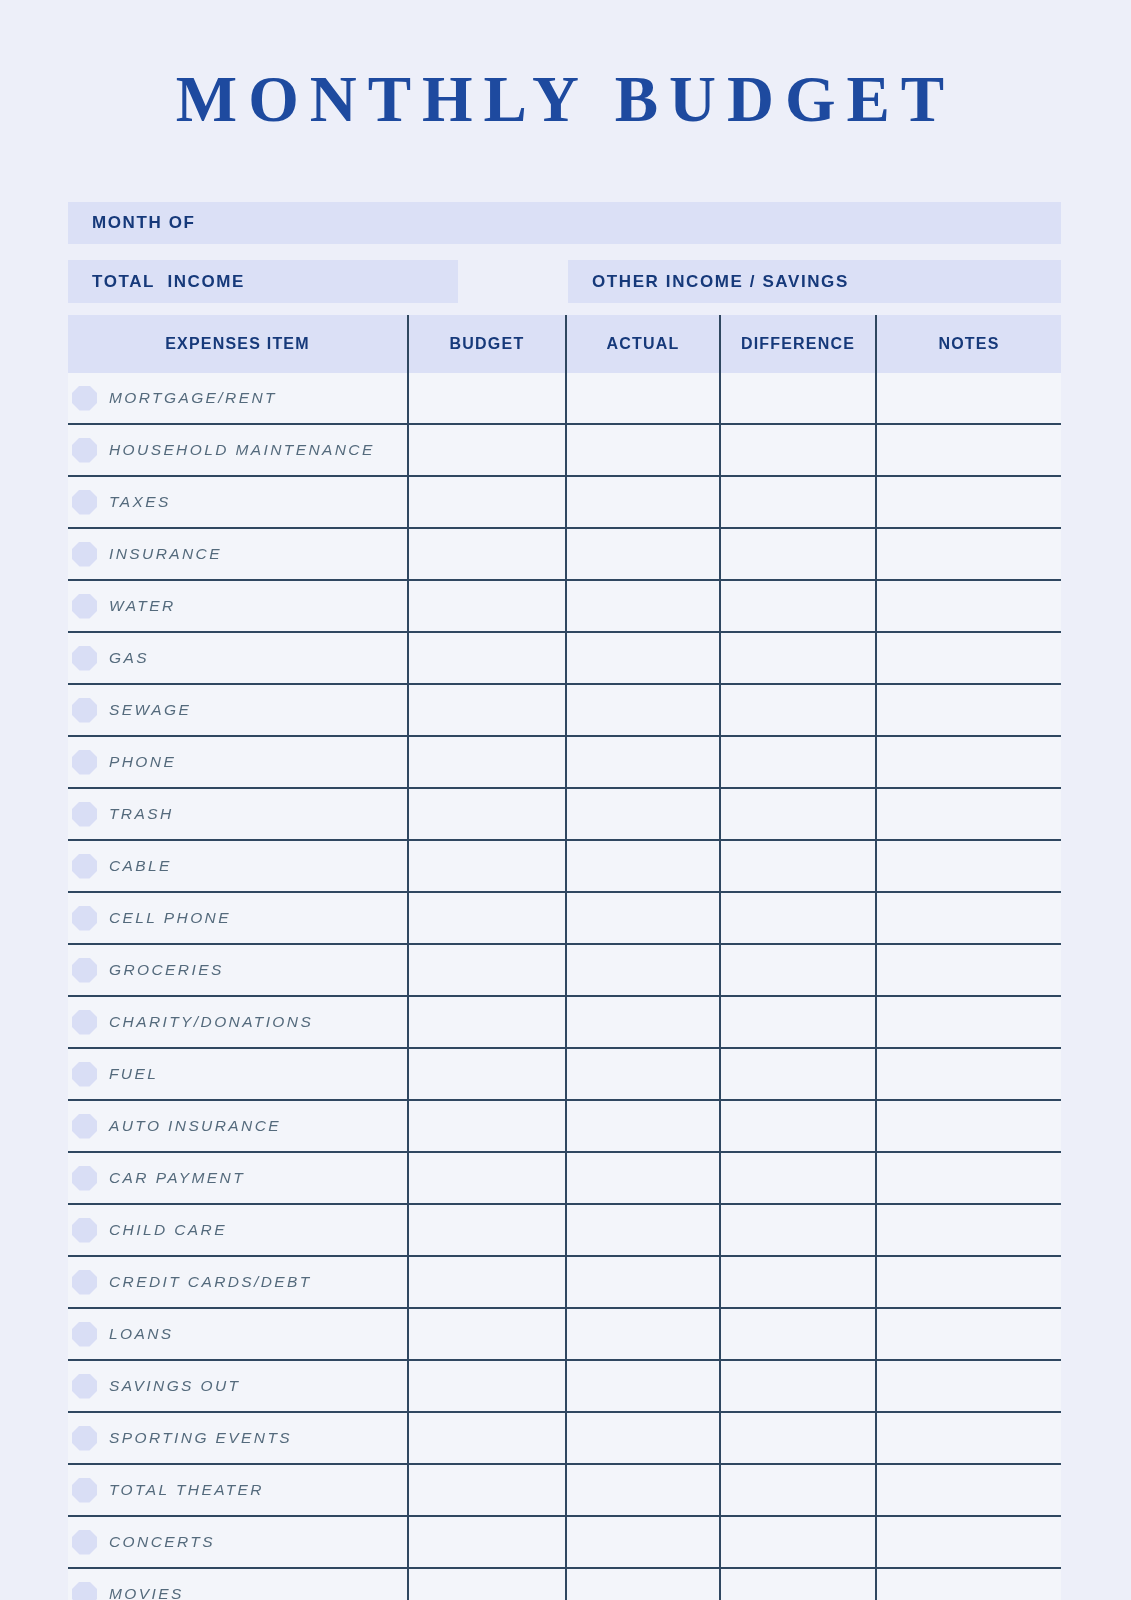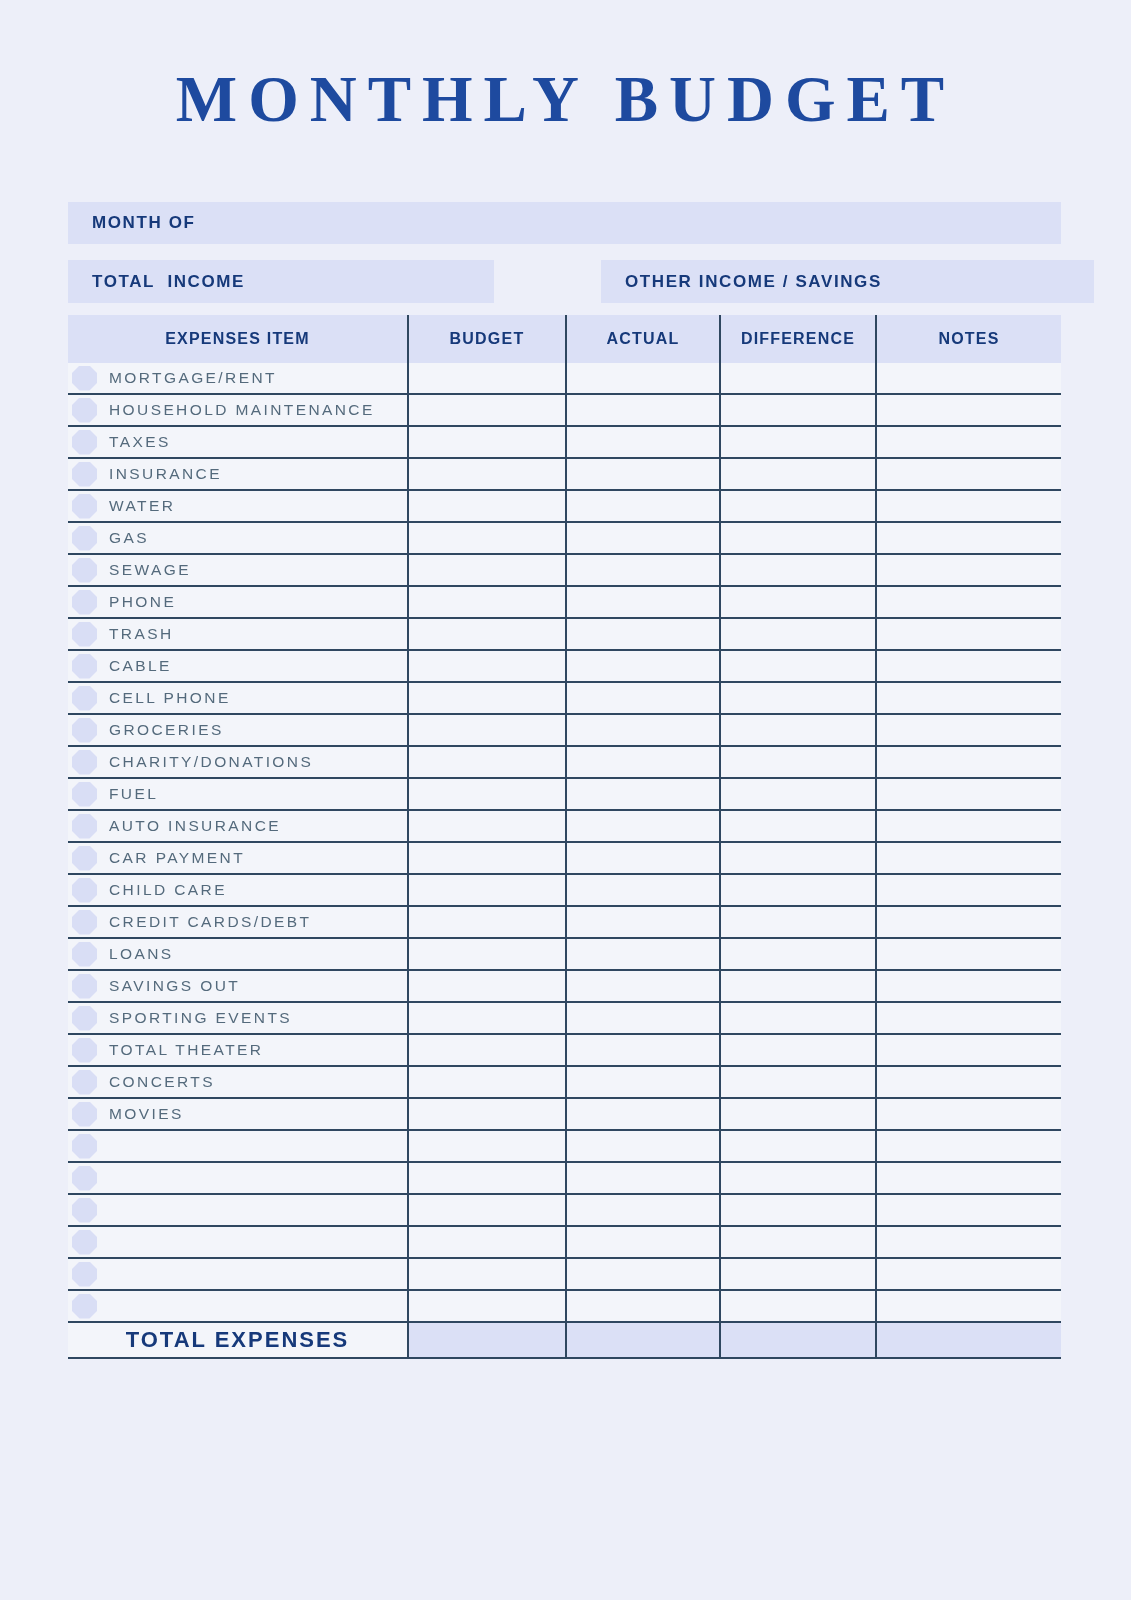--- a/index.html
+++ b/index.html
@@ -35,45 +35,46 @@
     padding-left: 24px;
   }
   .bar-label {
     color: var(--navy, #16397a);
     font-weight: bold;
     font-size: 17px;
     letter-spacing: 1.6px;
     white-space: pre;
   }
   .bar-month { top: 202px; left: 0; width: 993px; height: 42px; }
-  .bar-income { top: 260px; left: 0; width: 426px; height: 43px; }
-  .bar-other { top: 260px; left: 500px; width: 493px; height: 43px; margin-left: 33px; }
+  .bar-income { top: 260px; left: 0; width: 390px; height: 43px; }
+  .bar-other { top: 260px; left: 500px; width: 493px; height: 43px; }
 
   
   .table { position: absolute; top: 315px; left: 0; width: 993px; }
   .trow {
     display: grid;
     grid-template-columns: 339px 158px 154px 156px 1fr;
     width: 100%;
   }
   .thead {
     background: var(--bar-bg, #dbe0f6);
-    height: 48px;
+    height: 58px;
   }
   .th {
     display: flex; align-items: center; justify-content: center;
     color: var(--navy, #16397a);
     font-weight: bold;
     font-size: 16px;
     letter-spacing: 1.2px;
   }
   .body-row {
-    height: 32px;
+    height: 52px;
     background: var(--row-bg, #f3f5fa);
     border-bottom: 2px solid var(--line, #2f4760);
+    font-style: italic;
   }
   .cell { display: flex; align-items: center; }
   .c-item { padding-left: 4px; }
   .vline { border-left: 2px solid var(--line, #2f4760); }
   .bullet {
     width: 25px; height: 25px;
     background: var(--bullet, #d9def5);
     clip-path: polygon(30% 0, 70% 0, 100% 30%, 100% 70%, 70% 100%, 30% 100%, 0 70%, 0 30%);
     flex: 0 0 25px;
   }

